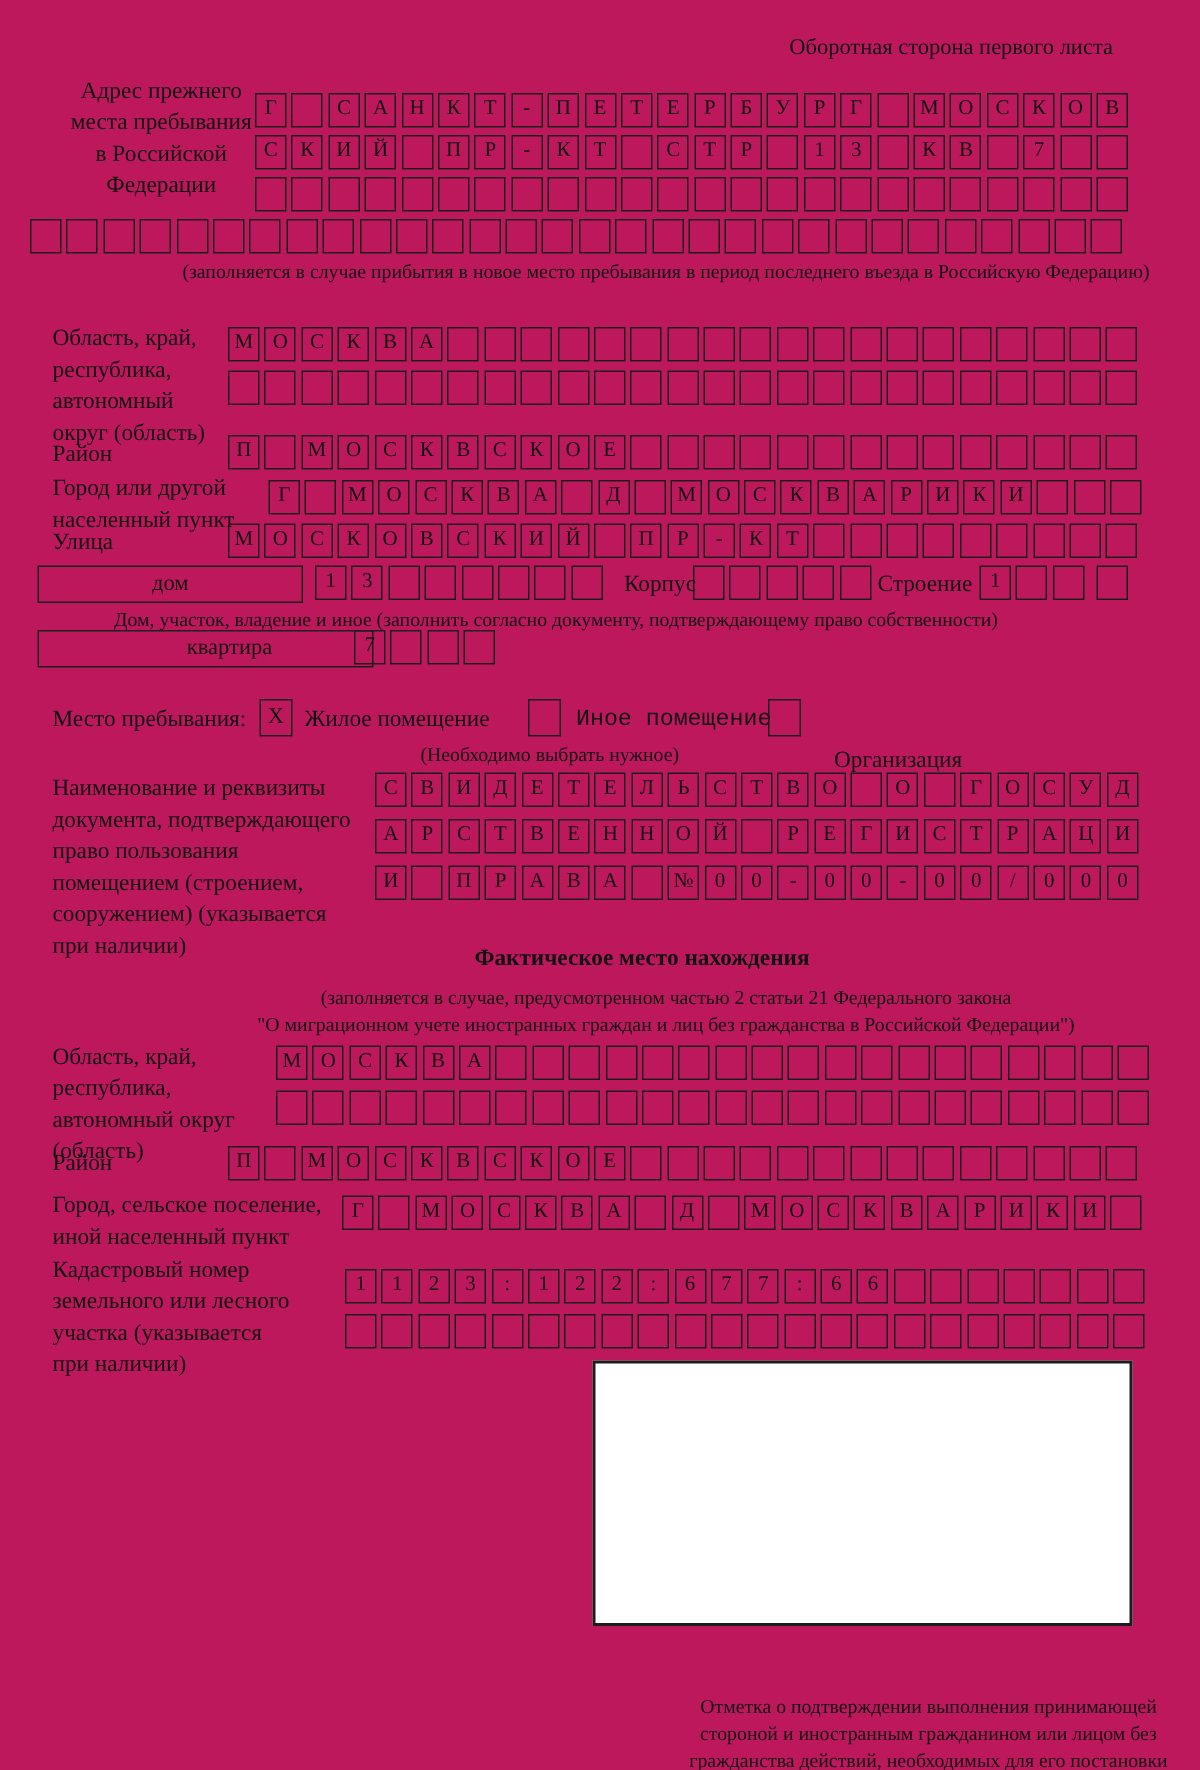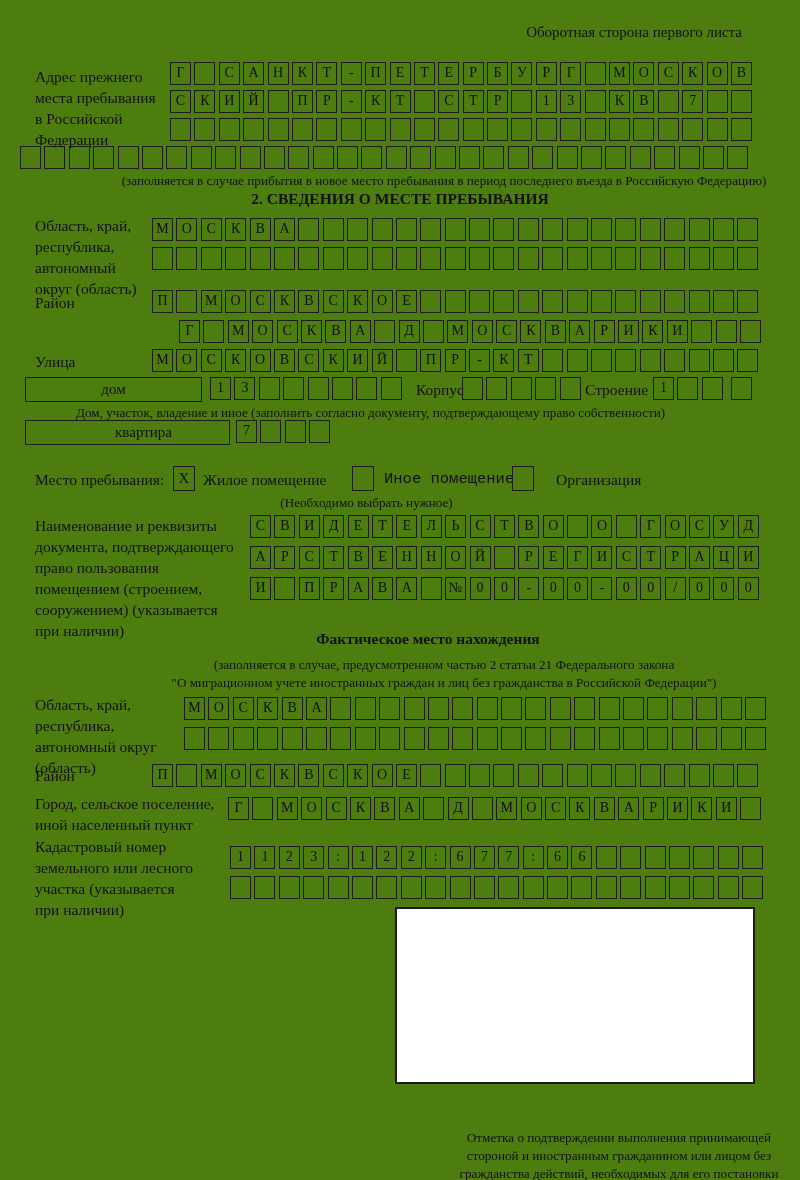--- a/index.html
+++ b/index.html
@@ -1,17 +1,17 @@
 <!DOCTYPE html>
 <html><head>
 <meta charset="utf-8">
 <style>
   html,body { margin:0; padding:0; background:#fff; }
   body { font-family:"Liberation Serif","DejaVu Serif",serif; color:#111; }
-  .page { position:relative; width:800px; height:1180px; background:#4d7c0f; overflow:hidden; }
+  .page { position:relative; width:800px; height:1180px; background:#be185d; overflow:hidden; }
   .abs { position:absolute; }
   .label { font-size:15.5px; line-height:21px; white-space:pre-line; }
   .note { font-size:13.2px; line-height:18px; white-space:pre-line;padding-left:44px; }
   .title { font-weight:bold; font-size:15.5px; text-align:center; }
   .center { left:0; width:800px; text-align:center; }
   .cells { display:flex; gap:3.4px; }
   .cell { flex:0 0 auto; width:21px; height:23px; box-sizing:border-box;
           border:1.6px solid #1c1c1c; font-size:14px; line-height:20px; text-align:center; }
   .field-rect { box-sizing:border-box; border:1.6px solid #1c1c1c; height:25px;
                 display:flex; align-items:center; justify-content:center; font-size:15px; }
@@ -20,21 +20,21 @@
   .bigbox { box-sizing:border-box; border:2px solid #1c1c1c; background:#fff; }
   .rtext { text-align:right; font-size:15px; }
 </style>
 </head>
 <body>
 
 <div class="page">
 
   <div class="abs rtext" style="top:24px; right:58px;">Оборотная сторона первого листа</div>
 
-  <div class="abs label" style="left:35px; top:66px; width:145px;">Адрес прежнего
+  <div class="abs label" style="left:35px; top:50px; width:145px;text-align:center;">Адрес прежнего
 места пребывания
 в Российской
 Федерации</div>
   <div class="abs cells" style="left:170px; top:62px;">
       <span class="cell">Г</span>
       <span class="cell"></span>
       <span class="cell">С</span>
       <span class="cell">А</span>
       <span class="cell">Н</span>
       <span class="cell">К</span>
@@ -136,21 +136,20 @@
       <span class="cell"></span>
       <span class="cell"></span>
       <span class="cell"></span>
       <span class="cell"></span>
       <span class="cell"></span>
       <span class="cell"></span>
       <span class="cell"></span>
     </div>
   <div class="abs note center" style="top:172px;">(заполняется в случае прибытия в новое место пребывания в период последнего въезда в Российскую Федерацию)</div>
 
-  <div class="abs title center" style="top:190px;">2. СВЕДЕНИЯ О МЕСТЕ ПРЕБЫВАНИЯ</div>
 
   <div class="abs label" style="left:35px; top:215px; width:120px;">Область, край,
 республика,
 автономный
 округ (область)</div>
   <div class="abs cells" style="left:152px; top:218px;">
       <span class="cell">М</span>
       <span class="cell">О</span>
       <span class="cell">С</span>
       <span class="cell">К</span>
@@ -226,20 +225,22 @@
       <span class="cell"></span>
       <span class="cell"></span>
       <span class="cell"></span>
       <span class="cell"></span>
       <span class="cell"></span>
       <span class="cell"></span>
       <span class="cell"></span>
       <span class="cell"></span>
     </div>
 
+  <div class="abs label" style="left:35px; top:315px; width:140px;">Город или другой
+населенный пункт</div>
   <div class="abs cells" style="left:179px; top:320px;">
       <span class="cell">Г</span>
       <span class="cell"></span>
       <span class="cell">М</span>
       <span class="cell">О</span>
       <span class="cell">С</span>
       <span class="cell">К</span>
       <span class="cell">В</span>
       <span class="cell">А</span>
       <span class="cell"></span>
@@ -314,37 +315,37 @@
   <div class="abs cells" style="left:653px; top:377px;">
       <span class="cell">1</span>
       <span class="cell"></span>
       <span class="cell"></span>
     </div>
   <div class="abs cells" style="left:731px; top:377px;">
       <span class="cell"></span>
     </div>
   <div class="abs note" style="left:32px; top:404px;">Дом, участок, владение и иное (заполнить согласно документу, подтверждающему право собственности)</div>
 
-  <div class="abs field-rect" style="left:25px; top:420px; width:205px;padding-left:32px;">
+  <div class="abs field-rect" style="left:25px; top:420px; width:224px;padding-left:32px;">
       <span>квартира</span>
     </div>
   <div class="abs cells" style="left:236px; top:420px;">
       <span class="cell">7</span>
       <span class="cell"></span>
       <span class="cell"></span>
       <span class="cell"></span>
     </div>
 
   <div class="abs label" style="left:35px; top:469px;">Место пребывания:</div>
   <div class="abs checkbox" style="left:173px; top:466px;">X</div>
   <div class="abs label" style="left:203px; top:469px;">Жилое помещение</div>
   <div class="abs checkbox" style="left:352px; top:466px;"></div>
   <div class="abs label" style="left:384px; top:469px;font-family:Liberation Mono, monospace;">Иное помещение</div>
   <div class="abs checkbox" style="left:512px; top:466px;"></div>
-  <div class="abs label" style="left:556px; top:469px;">Организация</div>
+  <div class="abs label" style="left:556px; top:496px;">Организация</div>
   <div class="abs note" style="left:0; top:494px; width:645px; text-align:center;">(Необходимо выбрать нужное)</div>
 
   <div class="abs label" style="left:35px; top:515px; width:215px;">Наименование и реквизиты
 документа, подтверждающего
 право пользования
 помещением (строением,
 сооружением) (указывается
 при наличии)</div>
   <div class="abs cells" style="left:250px; top:515px;">
       <span class="cell">С</span>

